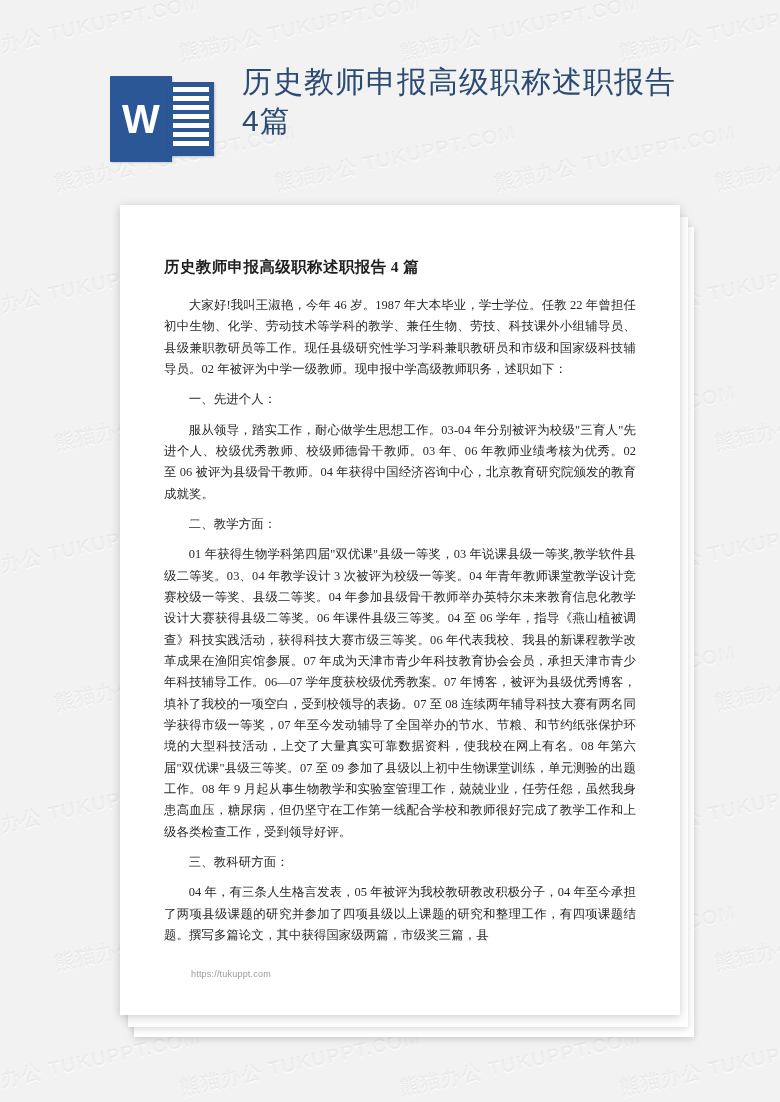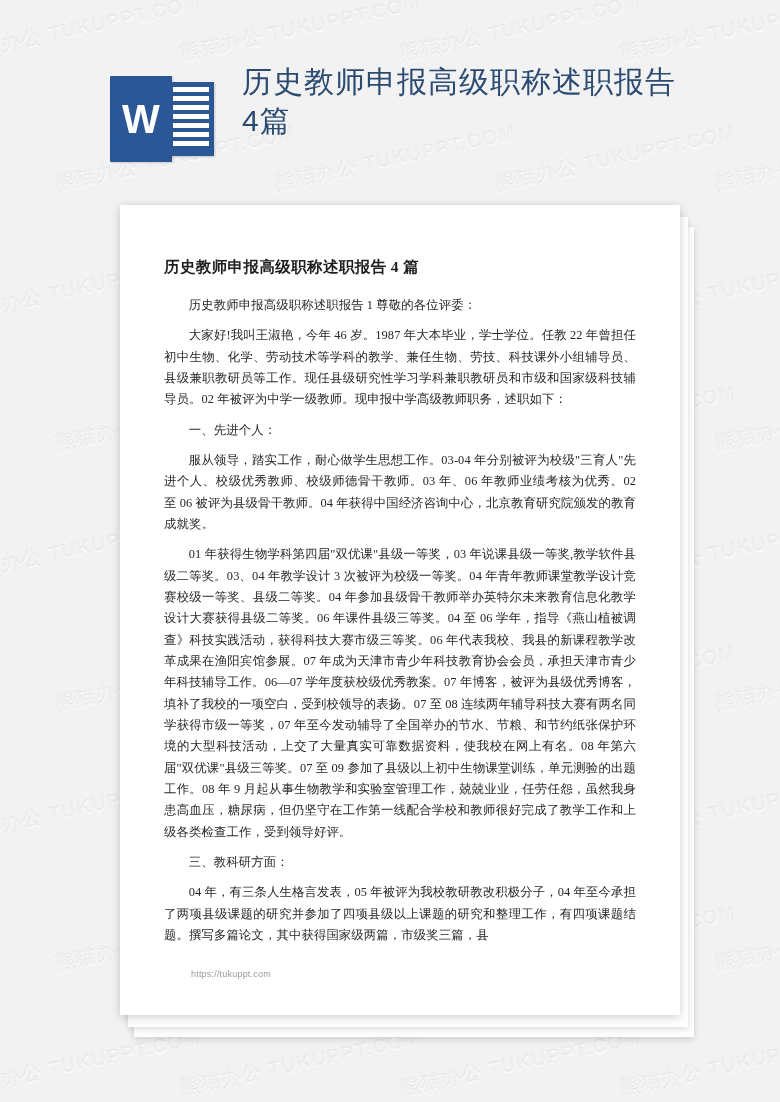--- a/index.html
+++ b/index.html
@@ -234,24 +234,24 @@
 <div id="paper-stack">
 
   <div class="sheet" id="sheet-back-2"></div>
   <div class="sheet" id="sheet-back-1"></div>
 
   <div class="sheet" id="sheet-front">
     <div id="doc-body">
 
       <div id="doc-title">历史教师申报高级职称述职报告 4 篇</div>
 
-      <p class="para">历史教师申报高级职称述职报告 1 尊敬的各位评委：</p>
       <p class="para">大家好!我叫王淑艳，今年 46 岁。1987 年大本毕业，学士学位。任教 22 年曾担任初中生物、化学、劳动技术等学科的教学、兼任生物、劳技、科技课外小组辅导员、县级兼职教研员等工作。现任县级研究性学习学科兼职教研员和市级和国家级科技辅导员。02 年被评为中学一级教师。现申报中学高级教师职务，述职如下：</p>
       <p class="para">一、先进个人：</p>
       <p class="para">服从领导，踏实工作，耐心做学生思想工作。03-04 年分别被评为校级"三育人"先进个人、校级优秀教师、校级师德骨干教师。03 年、06 年教师业绩考核为优秀。02 至 06 被评为县级骨干教师。04 年获得中国经济咨询中心，北京教育研究院颁发的教育成就奖。</p>
+      <p class="para">二、教学方面：</p>
       <p class="para">01 年获得生物学科第四届"双优课"县级一等奖，03 年说课县级一等奖,教学软件县级二等奖。03、04 年教学设计 3 次被评为校级一等奖。04 年青年教师课堂教学设计竞赛校级一等奖、县级二等奖。04 年参加县级骨干教师举办英特尔未来教育信息化教学设计大赛获得县级二等奖。06 年课件县级三等奖。04 至 06 学年，指导《燕山植被调查》科技实践活动，获得科技大赛市级三等奖。06 年代表我校、我县的新课程教学改革成果在渔阳宾馆参展。07 年成为天津市青少年科技教育协会会员，承担天津市青少年科技辅导工作。06—07 学年度获校级优秀教案。07 年博客，被评为县级优秀博客，填补了我校的一项空白，受到校领导的表扬。07 至 08 连续两年辅导科技大赛有两名同学获得市级一等奖，07 年至今发动辅导了全国举办的节水、节粮、和节约纸张保护环境的大型科技活动，上交了大量真实可靠数据资料，使我校在网上有名。08 年第六届"双优课"县级三等奖。07 至 09 参加了县级以上初中生物课堂训练，单元测验的出题工作。08 年 9 月起从事生物教学和实验室管理工作，兢兢业业，任劳任怨，虽然我身患高血压，糖尿病，但仍坚守在工作第一线配合学校和教师很好完成了教学工作和上级各类检查工作，受到领导好评。</p>
       <p class="para">三、教科研方面：</p>
       <p class="para tight">04 年，有三条人生格言发表，05 年被评为我校教研教改积极分子，04 年至今承担了两项县级课题的研究并参加了四项县级以上课题的研究和整理工作，有四项课题结题。撰写多篇论文，其中获得国家级两篇，市级奖三篇，县</p>
 
     </div>
 
     <div id="footer-url">https://tukuppt.com</div>
   </div>
 
 </div>

